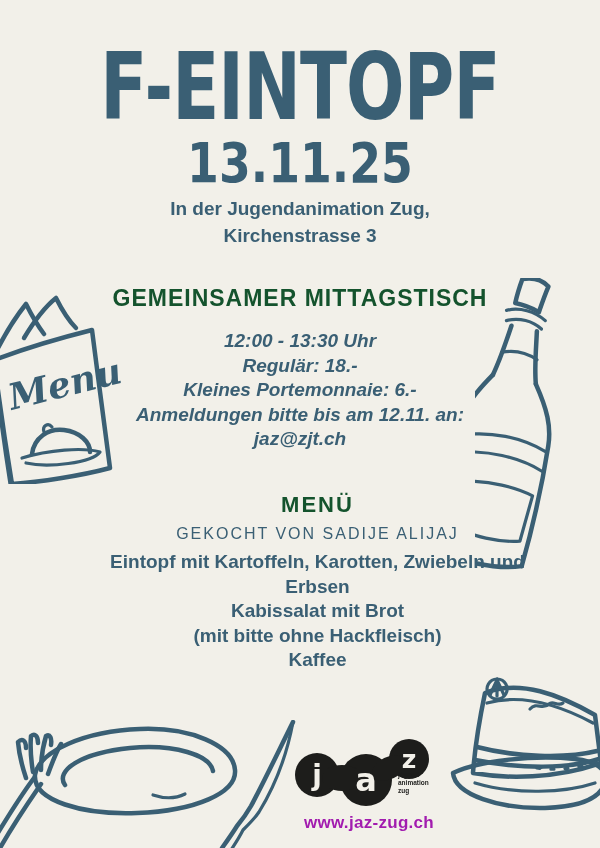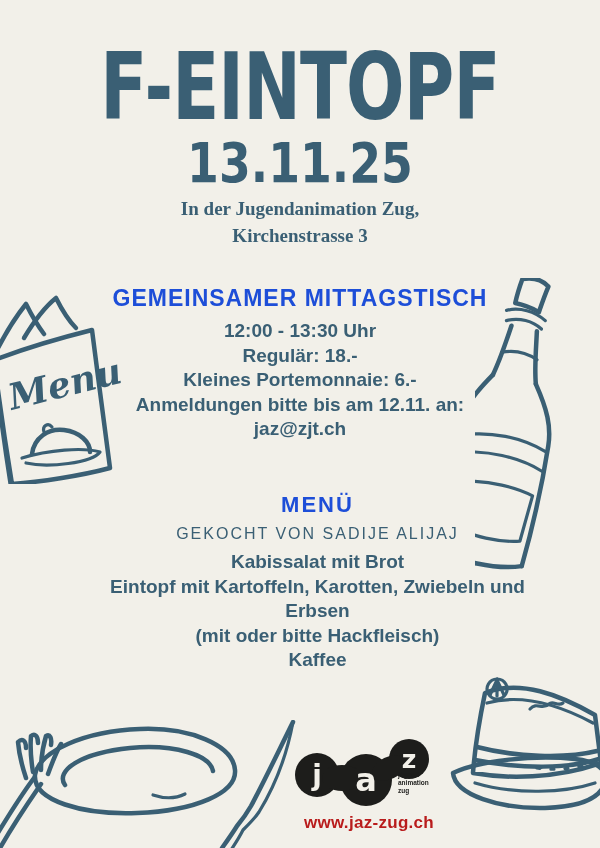--- a/index.html
+++ b/index.html
@@ -14,38 +14,38 @@
   .title {
     top:34px; font-family:"DejaVu Sans", sans-serif; font-weight:bold;
     font-size:82px; line-height:102px; letter-spacing:-1px;
     transform:scale(0.84,1.12); transform-origin:50% 30%;
   }
   .date {
     top:134px; font-family:"DejaVu Sans", sans-serif; font-weight:bold;
     font-size:52px; line-height:58px; transform:scale(0.88,1.05);
     transform-origin:50% 40%;
   }
-  .address { top:195px; font-size:19px; font-weight:bold; line-height:27px;font-family:Liberation Serif, serif; }
+  .address { top:195px; font-size:19px; font-weight:bold; line-height:27px; }
 
   .event { top:283px; }
   .green-heading {
-    color:#1d4ed8; font-size:23px; font-weight:bold;
+    color:#14532d; font-size:23px; font-weight:bold;
     letter-spacing:1px; line-height:30px;text-align:center;
   }
   .line { font-size:19px; font-weight:bold; line-height:24.6px; }
-  .event .lines { margin-top:6px; }
+  .event .lines { margin-top:16px;font-style:italic; }
 
   .menu { top:491px;padding-left:35px; }
   .menu .green-heading { font-size:22px; letter-spacing:2px; line-height:28px; }
   .cook { font-size:16px; font-weight:normal; letter-spacing:2px; line-height:29px; }
   .menu .items { max-width:470px; margin:2px auto 0; }
 
   .website {
     position:absolute; left:269px; top:813px; width:200px; text-align:center;
-    color:#b91c1c; font-size:17px; font-weight:bold; letter-spacing:0.3px;
+    color:#a21caf; font-size:17px; font-weight:bold; letter-spacing:0.3px;
   }
 
   svg.sketch { position:absolute; }
   .ink { stroke:#3a5f74; stroke-width:4.5; fill:none;
          stroke-linecap:round; stroke-linejoin:round; }
   .ink-thin { stroke:#3a5f74; stroke-width:3.2; fill:none;
          stroke-linecap:round; stroke-linejoin:round; }
   .menu-word { font-family:"DejaVu Serif", serif; font-style:italic;
          font-weight:bold; font-size:36px; fill:#3a5f74; }
   .logo-letter { font-family:"DejaVu Sans", sans-serif; font-weight:bold;
@@ -135,23 +135,23 @@
       <div class="line">Kleines Portemonnaie: 6.-</div>
       <div class="line">Anmeldungen bitte bis am 12.11. an:</div>
       <div class="line">jaz@zjt.ch</div>
     </div>
   </div>
 
   <div class="abs menu">
     <div class="green-heading">MENÜ</div>
     <div class="cook">GEKOCHT VON SADIJE ALIJAJ</div>
     <div class="items">
+      <div class="line">Eintopf mit Kartoffeln, Karotten, Zwiebeln und Erbsen</div>
       <div class="line">Kabissalat mit Brot</div>
-      <div class="line">Eintopf mit Kartoffeln, Karotten, Zwiebeln und Erbsen</div>
-      <div class="line">(mit oder bitte Hackfleisch)</div>
+      <div class="line">(mit bitte ohne Hackfleisch)</div>
       <div class="line">Kaffee</div>
     </div>
   </div>
 
   <svg class="sketch" style="left:294px; top:737px;" width="150" height="70" viewBox="0 0 150 70">
     <g fill="#1d1d1b">
       <circle cx="23" cy="38" r="22"></circle>
       <circle cx="72" cy="43" r="26"></circle>
       <circle cx="115" cy="22" r="20"></circle>
       <ellipse cx="48" cy="41" rx="20" ry="13"></ellipse>

